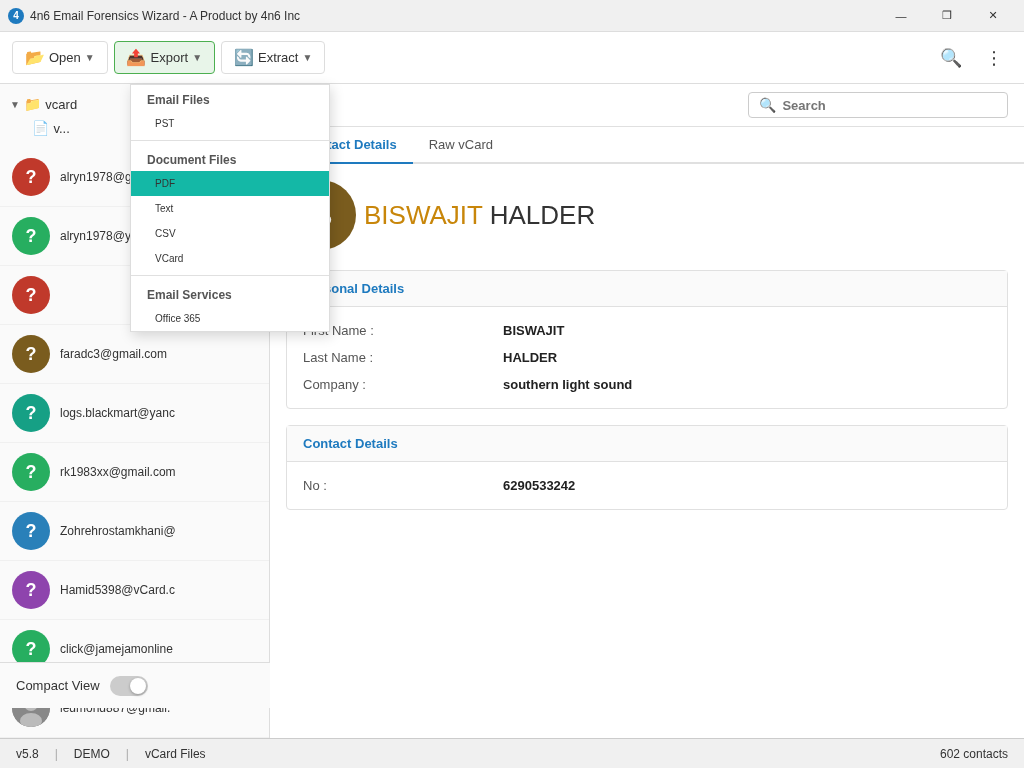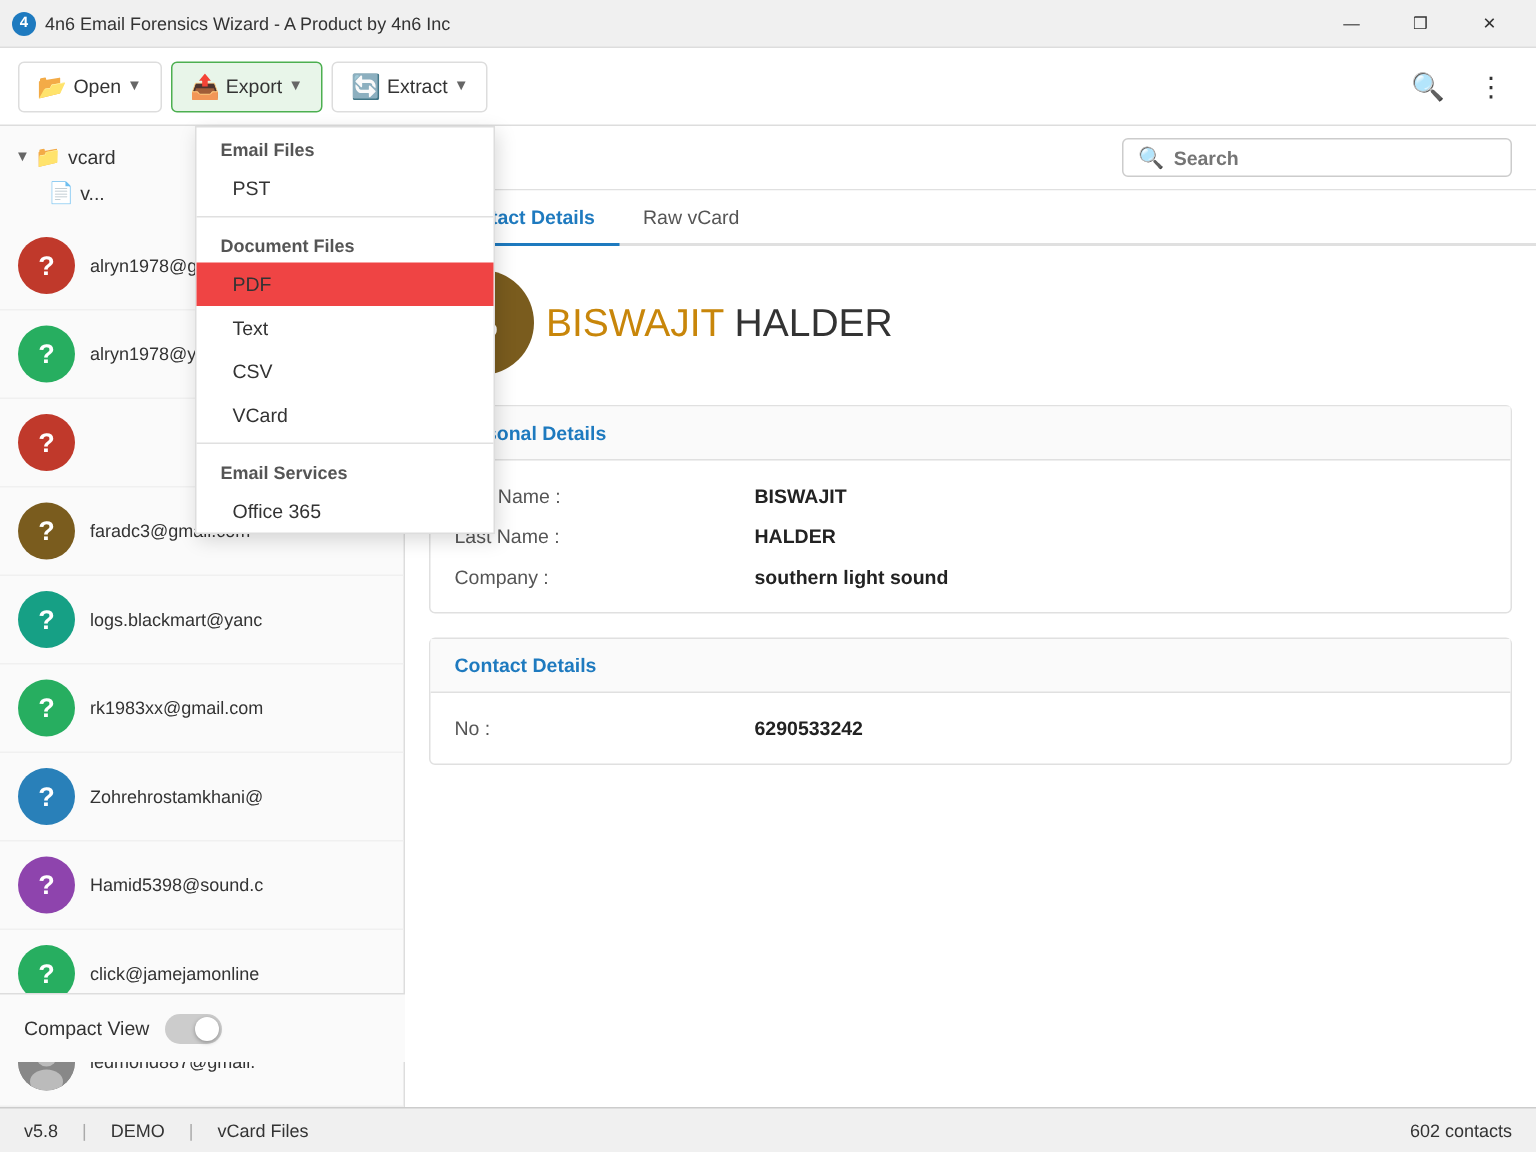--- a/index.html
+++ b/index.html
@@ -83,25 +83,25 @@
       z-index: 100;
     }
     .menu-section-header {
       padding: 8px 16px 4px;
       font-size: 12px;
       color: #555;
       font-weight: 600;
     }
     .menu-item {
       padding: 7px 16px 7px 24px;
-      font-size: 13px;
+      font-size: 10px;
       color: #333;
       cursor: pointer;
     }
-    .menu-item.active { background: #ef4444; }
+    .menu-item.active { background: #14b8a6; }
     .menu-divider { height: 1px; background: #e0e0e0; margin: 4px 0; }
 
     
     .main-layout {
       display: flex;
       height: calc(768px - 32px - 52px - 30px);
     }
 
     
     .sidebar {
@@ -417,21 +417,21 @@
         <div class="contact-item">
           <div class="contact-avatar" style="background:#27ae60;">?</div>
           <span class="contact-email">rk1983xx@gmail.com</span>
         </div>
         <div class="contact-item">
           <div class="contact-avatar" style="background:#2980b9;">?</div>
           <span class="contact-email">Zohrehrostamkhani@</span>
         </div>
         <div class="contact-item">
           <div class="contact-avatar" style="background:#8e44ad;">?</div>
-          <span class="contact-email">Hamid5398@sound.c</span>
+          <span class="contact-email">Hamid5398@vCard.c</span>
         </div>
         <div class="contact-item">
           <div class="contact-avatar" style="background:#27ae60;">?</div>
           <span class="contact-email">click@jamejamonline</span>
         </div>
         <div class="contact-item">
           <div class="contact-avatar-img">
             <svg width="38" height="38" viewBox="0 0 38 38">
                 <circle cx="19" cy="19" r="19" fill="#888"></circle>
                 <circle cx="19" cy="15" r="7" fill="#bbb"></circle>

